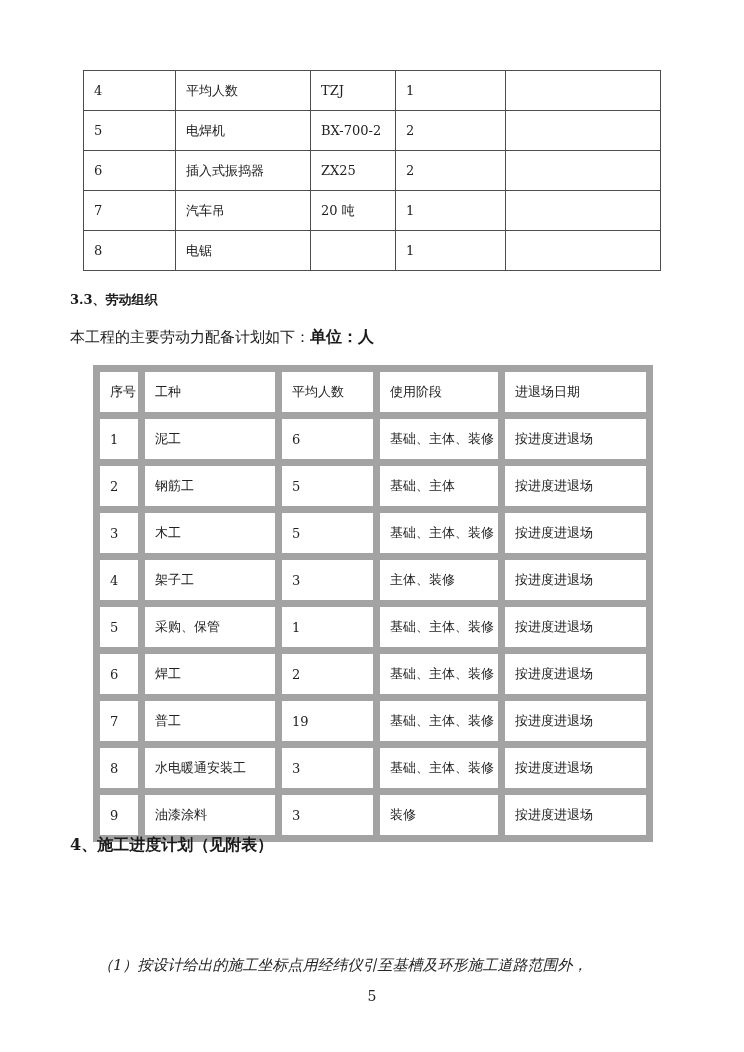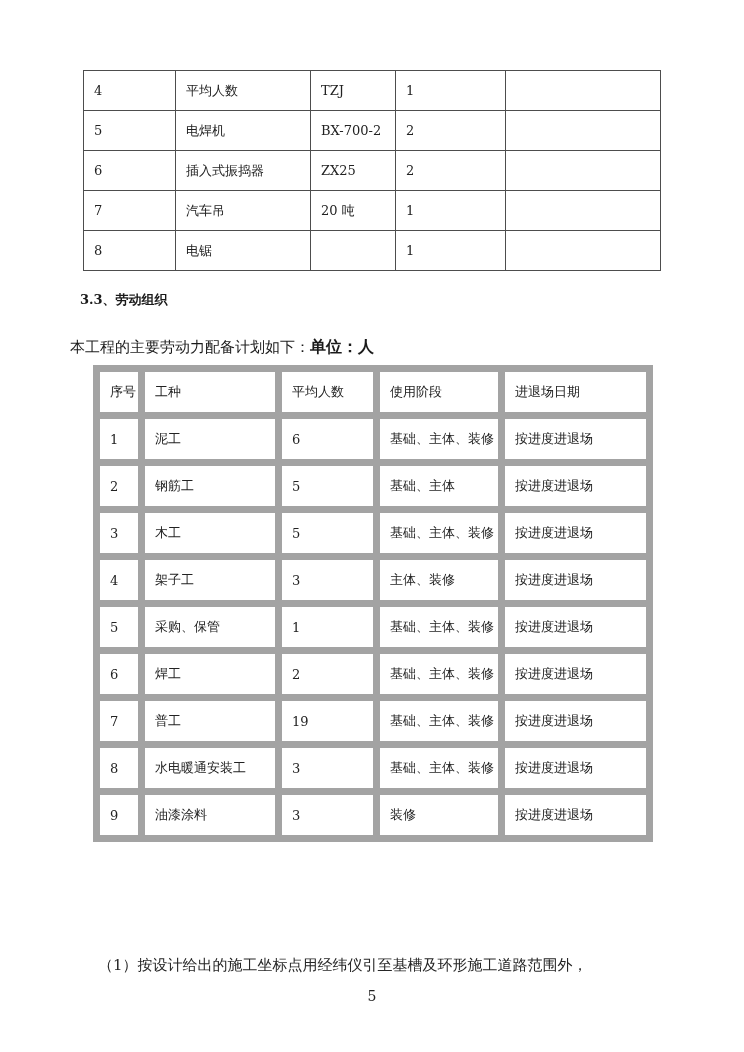--- a/index.html
+++ b/index.html
@@ -78,23 +78,23 @@
         <tr>
           <td>8</td>
           <td>电锯</td>
           <td></td>
           <td>1</td>
           <td></td>
         </tr>
       </tbody>
   </table>
 
-  <div class="abs h-small" style="left:80px;top:291px;">3.3、劳动组织</div>
+  <div class="abs h-small" style="left:70px;top:291px;">3.3、劳动组织</div>
 
-  <div class="abs body-line" style="left:70px;top:337px;">
+  <div class="abs body-line" style="left:70px;top:327px;">
     <span>本工程的主要劳动力配备计划如下：</span><span class="bold">单位：人</span>
   </div>
 
   <table id="labor-table">
     <colgroup>
       <col style="width:45px">
         <col style="width:137px">
         <col style="width:98px">
       <col style="width:125px">
         <col style="width:148px">
@@ -168,18 +168,19 @@
         <tr>
           <td>9</td>
           <td>油漆涂料</td>
           <td>3</td>
           <td>装修</td>
           <td>按进度进退场</td>
         </tr>
       </tbody>
   </table>
 
+  <div class="abs h-big" style="left:70px;top:835px;">4、施工进度计划（见附表）</div>
 
-  <div class="abs para" style="left:98px;top:956px;">（1）按设计给出的施工坐标点用经纬仪引至基槽及环形施工道路范围外，</div>
+  <div class="abs para" style="left:98px;top:956px;font-style:italic;">（1）按设计给出的施工坐标点用经纬仪引至基槽及环形施工道路范围外，</div>
 
   <div class="abs page-num" style="top:988px;">5</div>
 
 </div>
 
 </body></html>

